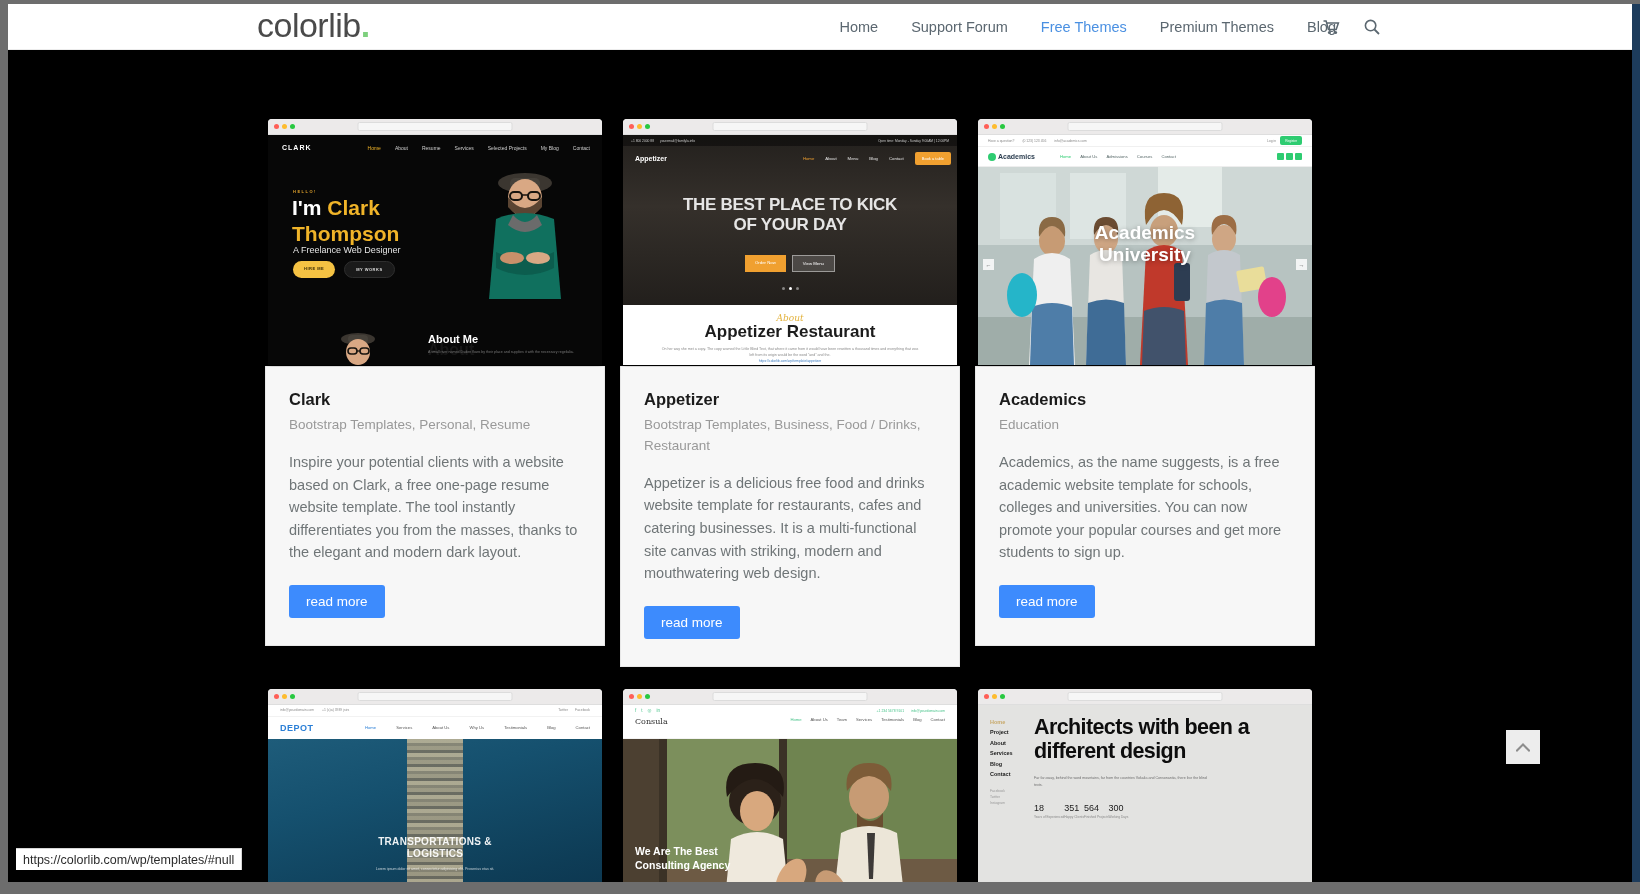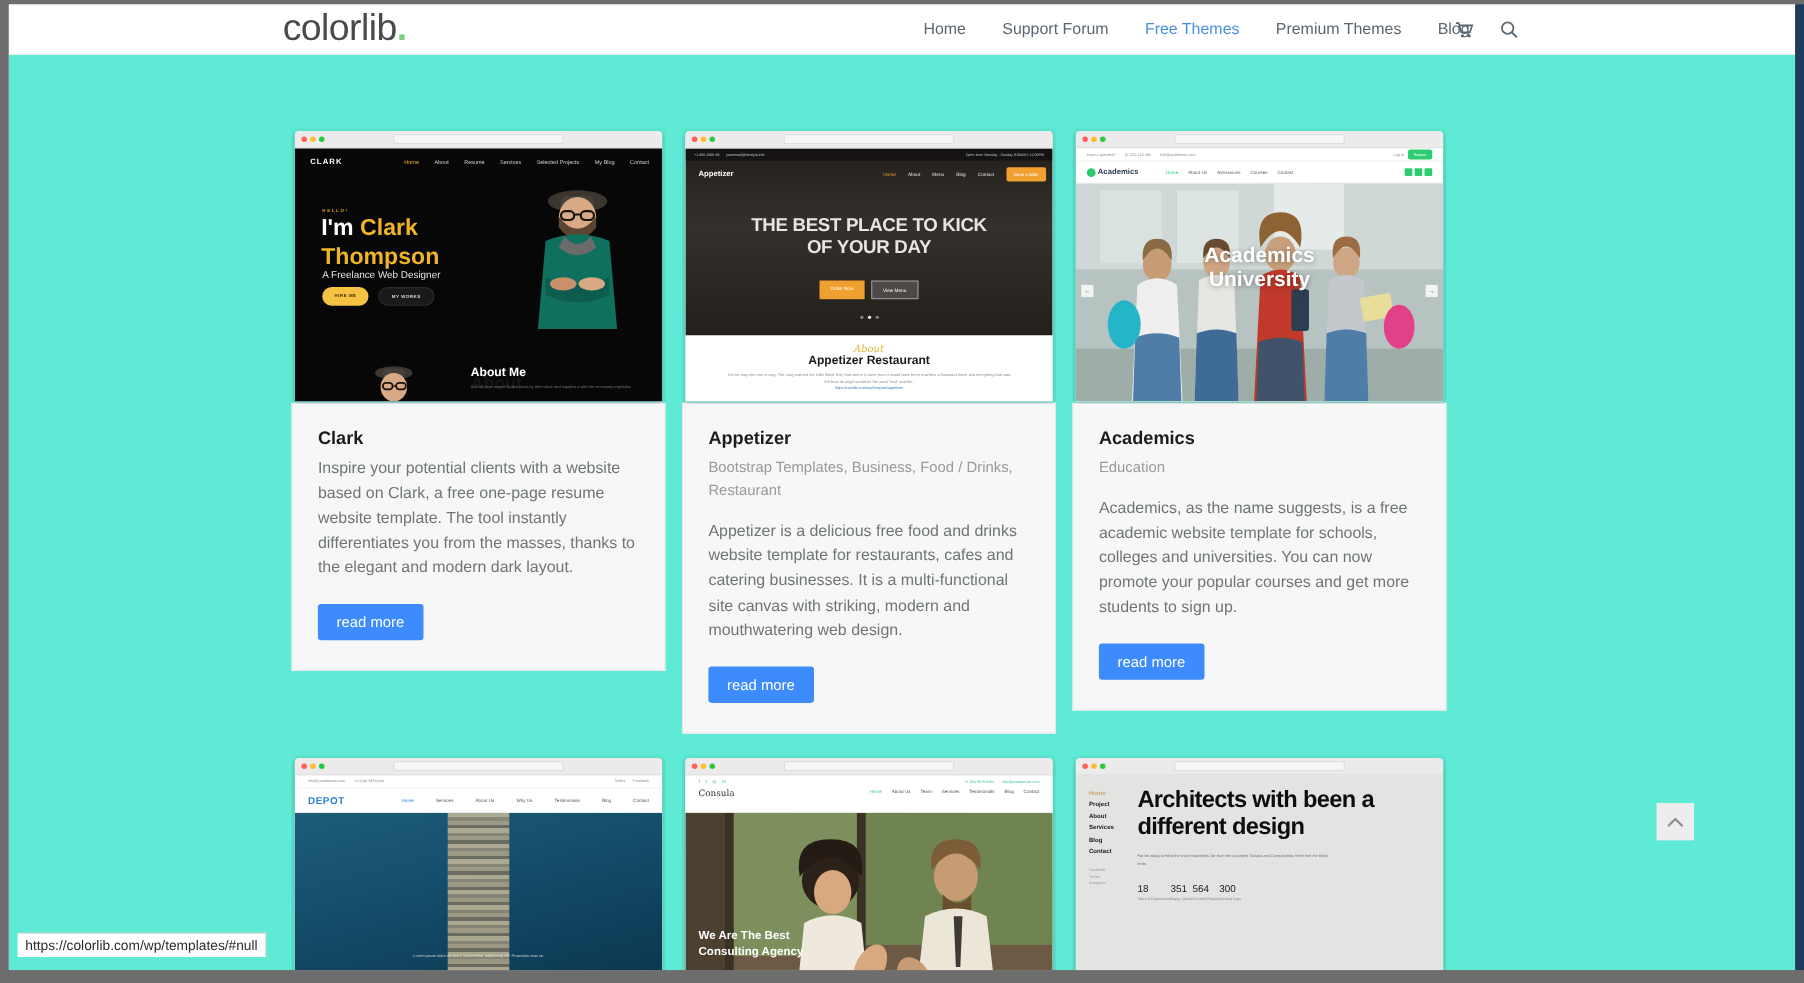--- a/index.html
+++ b/index.html
@@ -84,21 +84,21 @@
     color: #5b6770;
     cursor: pointer;
     display: flex;
     align-items: center;
   }
 
   
   .content {
     position: relative;
     padding-top: 0;
-    background: #5eead4;
+    background: #000000;
     height: 832px;
   }
   .grid {
     position: absolute;
     left: 257px; top: 65px;
     width: 1060px;
     display: grid;
     grid-template-columns: 340px 340px 340px;
     column-gap: 15px;
     row-gap: 18px;
@@ -194,21 +194,21 @@
   }
   .app-hero-btns { position: absolute; left: 0; right: 0; top: 120px; display: flex; justify-content: center; gap: 6px; }
   .abtn { font-size: 4.3px; padding: 5px 10px; }
   .abtn.a { background: #f0a030; color: #fff; }
   .abtn.b { background: rgba(255,255,255,.16); color: #fff; border: 1px solid rgba(255,255,255,.45); }
   .app-dots { position: absolute; left: 0; right: 0; top: 152px; display: flex; justify-content: center; gap: 4px; }
   .app-dots i { width: 3px; height: 3px; border-radius: 50%; background: rgba(255,255,255,.45); display:block; }
   .app-dots i.on { background: #fff; }
   .app-about { position: relative; height: 60px; background: #fff; text-align: center; padding-top: 17px; }
   .app-script { position: absolute; left: 0; right: 0; top: 8px; color: #e3b23c; font-size: 9px; font-style: italic; font-family: "DejaVu Serif", serif; }
-  .app-about-h { position: relative; color: #1c1c1c; font-size: 11px; font-weight: 700; }
+  .app-about-h { position: relative; color: #1c1c1c; font-size: 17px; font-weight: 700; }
   .app-about-p { color: #8a8a8a; font-size: 3.6px; margin-top: 4px; line-height: 1.8; padding: 0 38px; }
   .app-about-link { color: #3b7bbf; font-size: 3.4px; }
 
   
   .aca-body { background: #fff; }
   .aca-topbar { height: 12px; background: #fff; display: flex; align-items: center; padding: 0 10px; gap: 8px; font-size: 3.4px; color: #8a8a8a; border-bottom: 1px solid #f0f0f0;}
   .aca-topbar .right { margin-left: auto; display: flex; gap: 4px; align-items: center; }
   .aca-chip { background: #2ecc71; color: #fff; font-size: 3.2px; padding: 2.5px 5px; border-radius: 2px; }
   .aca-nav { height: 20px; display: flex; align-items: center; padding: 0 10px; gap: 11px; border-bottom: 1px solid #eee; }
   .aca-logo { font-size: 7px; font-weight: 700; color: #2c3e50; display: flex; align-items: center; gap: 2px; }
@@ -438,20 +438,21 @@
                 </svg>
 
                 <div class="clark-about-ghost">About</div>
                 <div class="clark-about">About Me</div>
                 <div class="clark-about-p">A small river named Duden flows by their place and supplies it with the necessary regelialia.</div>
               </div>
             </div>
           </div>
           <div class="card-info">
             <div class="card-title">Clark</div>
+            <div class="card-cats">Bootstrap Templates, Personal, Resume</div>
             <div class="card-desc">Inspire your potential clients with a website based on Clark, a free one-page resume website template. The tool instantly differentiates you from the masses, thanks to the elegant and modern dark layout.</div>
             <button class="read-more">read more</button>
           </div>
         </div>
 
         <div class="card">
           <div class="thumb-wrap">
             <div class="mac-window">
               <div class="mac-bar">
                 <span class="dot r"></span>
@@ -621,20 +622,24 @@
                   <span class="dep-nav-item act">Home</span>
                   <span class="dep-nav-item">Services</span>
                   <span class="dep-nav-item">About Us</span>
                   <span class="dep-nav-item">Why Us</span>
                   <span class="dep-nav-item">Testimonials</span>
                   <span class="dep-nav-item">Blog</span>
                   <span class="dep-nav-item">Contact</span>
                 </div>
                 <div class="dep-hero">
                   <div class="dep-ship"></div>
+                  <div class="dep-h1">
+                    <span>TRANSPORTATIONS &amp;</span><br>
+                    <span>LOGISTICS</span>
+                  </div>
                   <div class="dep-p">Lorem ipsum dolor sit amet, consectetur adipisicing elit. Prosenius etas sit.</div>
 
                 </div>
               </div>
             </div>
           </div>
         </div>
 
         <div class="card">
           <div class="thumb-wrap">

